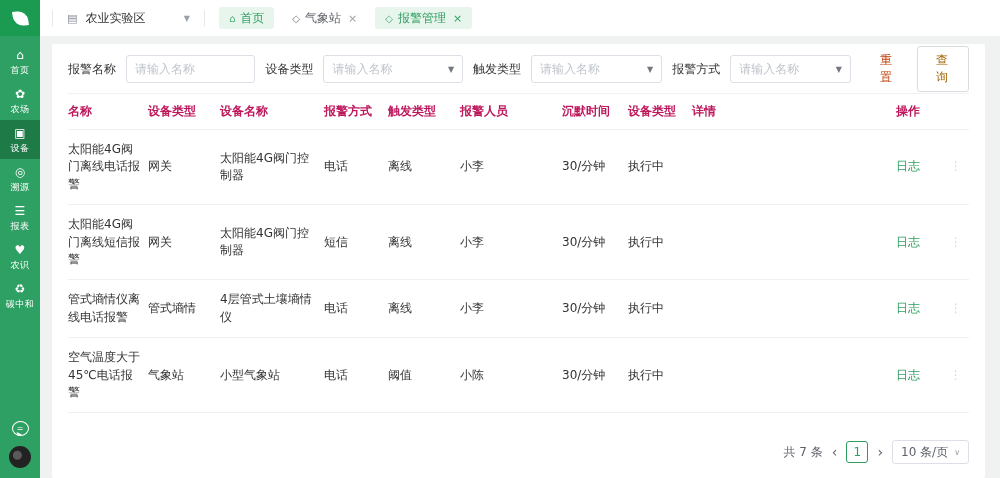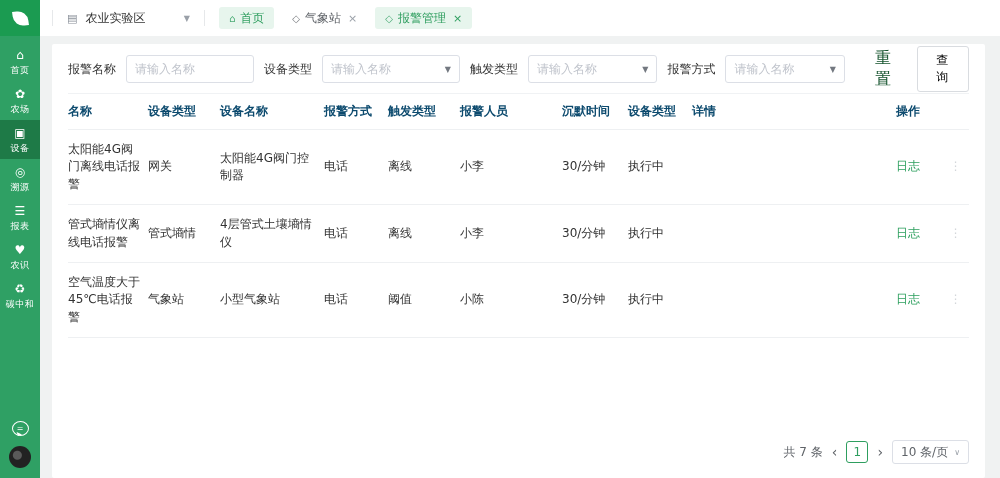--- a/index.html
+++ b/index.html
@@ -57,28 +57,28 @@
   .f-label { font-size:12px; color:#333; white-space:nowrap; }
   .f-input, .f-select { height:28px; border:1px solid #DCDFE6; border-radius:3px;
     background:#fff; display:flex; align-items:center; padding:0 8px; }
   .f-input input { border:none; outline:none; width:100%; font-size:12px;
     font-family:inherit; color:#333; }
   .f-input input::placeholder { color:#C0C4CC; }
   .f-select { justify-content:space-between; cursor:pointer; }
   .f-placeholder { font-size:12px; color:#C0C4CC; }
   .f-chevron { font-size:8px; color:#737880; margin-left:8px; }
   .w150 { width:148px; } .w160 { width:160px; } .w150b { width:150px; } .w140 { width:138px; }
-  .btn-text { border:none; background:none; font-size:16px; color:#14532d;
+  .btn-text { border:none; background:none; font-size:12px; color:#c2410c;
     cursor:pointer; padding:4px 8px; margin-left:6px; font-family:Liberation Serif, serif; letter-spacing:2px;}
   .btn-plain { border:1px solid #D9DCE0; background:#fff; border-radius:3px;
-    font-size:12px; color:#000000; padding:5px 13px; cursor:pointer; font-family:inherit; letter-spacing:2px;}
+    font-size:12px; color:#a16207; padding:5px 13px; cursor:pointer; font-family:inherit; letter-spacing:2px;}
 
   
   table { width:100%; border-collapse:collapse; margin-top:9px; table-layout:fixed; }
-  thead th { font-size:12px; color:#0c4a6e; font-weight:600; text-align:left;
+  thead th { font-size:12px; color:#be185d; font-weight:600; text-align:left;
     padding:9px 8px 9px 0; border-top:1px solid #F0F2F4; border-bottom:1px solid #EEF0F2; }
   tbody td { font-size:12px; color:#333; padding:11px 8px 11px 0;
     border-bottom:1px solid #EEF0F2; line-height:1.45; vertical-align:middle;
     word-break:break-all; }
   .op-cell { white-space:nowrap; }
   .log-link { color:var(--link,#2EA05F); cursor:pointer; margin-right:26px; }
   .more-icon { color:#D3D6DA; cursor:pointer; font-size:12px; }
 
   
   .pagination { position:absolute; right:16px; bottom:14px; display:flex;
@@ -221,20 +221,35 @@
           <th>操作</th>
         </tr>
       </thead>
       <tbody>
 
       <tr>
             <td>太阳能4G阀门离线电话报警</td>
             <td>网关</td>
             <td>太阳能4G阀门控制器</td>
             <td>电话</td>
+            <td>离线</td>
+            <td>小李</td>
+            <td>30/分钟</td>
+            <td>执行中</td>
+            <td></td>
+            <td class="op-cell">
+              <span class="log-link">日志</span>
+              <span class="more-icon">⋮</span>
+            </td>
+          </tr>
+          <tr>
+            <td>太阳能4G阀门离线短信报警</td>
+            <td>网关</td>
+            <td>太阳能4G阀门控制器</td>
+            <td>短信</td>
             <td>离线</td>
             <td>小李</td>
             <td>30/分钟</td>
             <td>执行中</td>
             <td></td>
             <td class="op-cell">
               <span class="log-link">日志</span>
               <span class="more-icon">⋮</span>
             </td>
           </tr>

